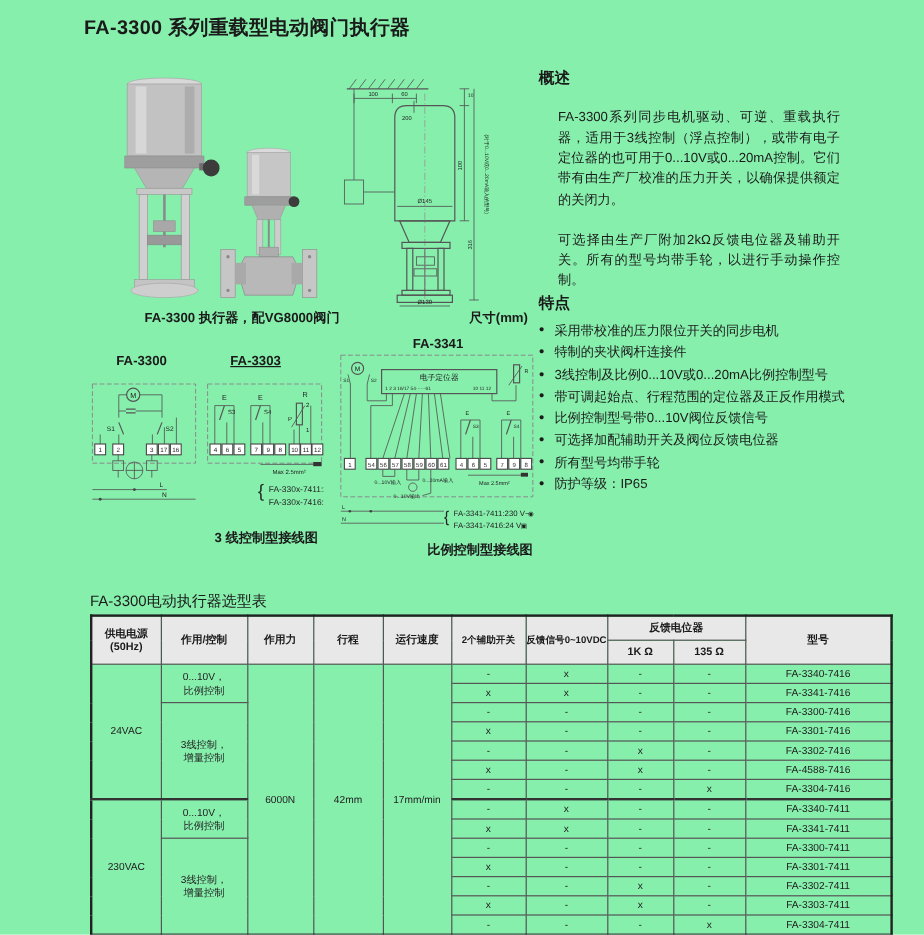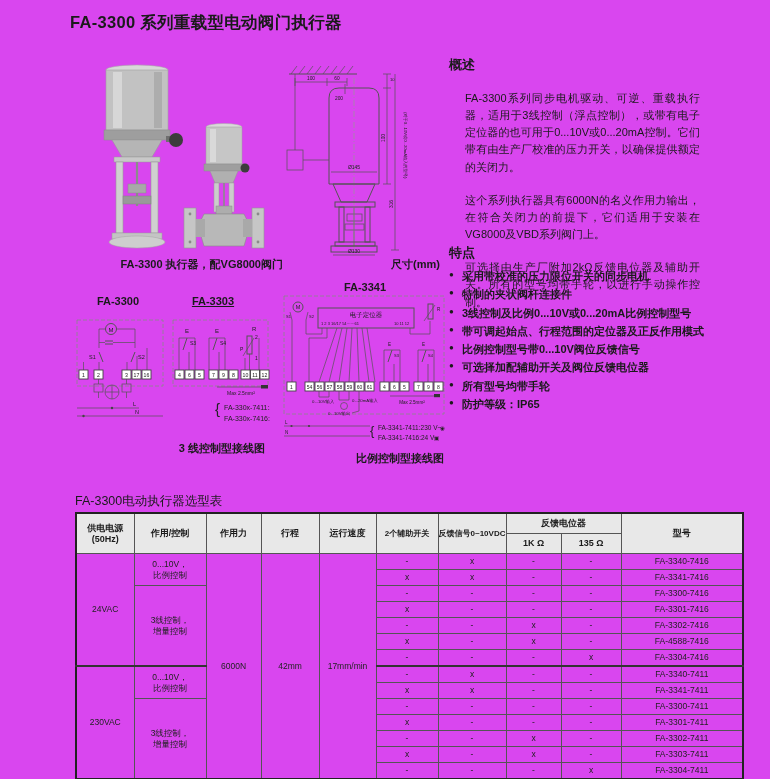--- a/index.html
+++ b/index.html
@@ -1,28 +1,28 @@
 <!DOCTYPE html>
 <html><head>
 <meta charset="utf-8">
 <style>
   html,body{margin:0;padding:0;background:#fff;}
-  .page{position:relative;width:770px;height:779px;background:#d946ef;overflow:hidden;
+  .page{position:relative;width:770px;height:779px;background:#86efac;overflow:hidden;
         font-family:"Liberation Sans",sans-serif;color:#1a1a1a;}
   .page-title{position:absolute;left:70px;top:12px;font-size:16.5px;font-weight:bold;letter-spacing:.3px;}
   
   .caption{position:absolute;font-size:11px;font-weight:bold;text-align:right;}
   .diag-label{position:absolute;font-size:11px;font-weight:bold;text-align:center;}
   
   .overview{position:absolute;left:449px;top:56px;width:267px;}
   .sec-heading{font-size:13px;font-weight:bold;margin:0 0 4px 0;}
   .overview p{font-size:11px;line-height:1.56;margin:16px;text-align:justify;}
   .features{position:absolute;left:449px;top:244px;width:274px;}
   .features ul{list-style:none;margin:5px 0 0 0;padding:0;}
-  .features li{font-size:11px;line-height:1.66;padding-left:13px;position:relative;font-weight:bold;}
+  .features li{font-size:11px;line-height:1.66;padding-left:13px;position:relative;}
   .features li::before{content:"●";position:absolute;left:0;top:1px;font-size:8px;}
   
   .abs{position:absolute;}
   svg text{font-family:"Liberation Sans",sans-serif;fill:#222;}
   .w{stroke:#555;fill:none;stroke-width:1;}
   .w2{stroke:#555;fill:none;stroke-width:.7;}
   .dashbox{stroke:#888;fill:none;stroke-width:.8;stroke-dasharray:4 2;}
   .term{stroke:#444;fill:#fff;stroke-width:.9;}
   .cl{stroke:#999;stroke-width:.7;stroke-dasharray:6 2 1 2;fill:none;}
   
@@ -140,21 +140,20 @@
     <line x1="112" y1="20" x2="112" y2="196" class="w2"></line>
     <line x1="108" y1="196" x2="116" y2="196" class="w2"></line>
     <text x="110" y="150" font-size="4.8" text-anchor="middle" transform="rotate(-90,110,150)">316</text>
     <text x="121" y="58" font-size="4.2" fill="#555" transform="rotate(90,121,58)">(对于0...10V或0...20mA输入的型号)</text>
   </svg>
   <div class="caption" style="left:283px;top:257px;width:157px;">尺寸(mm)</div>
 
   <div class="overview">
     <h2 class="sec-heading">概述</h2>
     <p>FA-3300系列同步电机驱动、可逆、重载执行器，适用于3线控制（浮点控制），或带有电子定位器的也可用于0...10V或0...20mA控制。它们带有由生产厂校准的压力开关，以确保提供额定的关闭力。</p>
-    <p>这个系列执行器具有6000N的名义作用力输出，在符合关闭力的前提下，它们适用于安装在VG8000及VBD系列阀门上。</p>
     <p>可选择由生产厂附加2kΩ反馈电位器及辅助开关。所有的型号均带手轮，以进行手动操作控制。</p>
   </div>
 
   <div class="features">
     <h2 class="sec-heading">特点</h2>
     <ul>
       <li>采用带校准的压力限位开关的同步电机</li>
       <li>特制的夹状阀杆连接件</li>
       <li>3线控制及比例0...10V或0...20mA比例控制型号</li>
       <li>带可调起始点、行程范围的定位器及正反作用模式</li>

